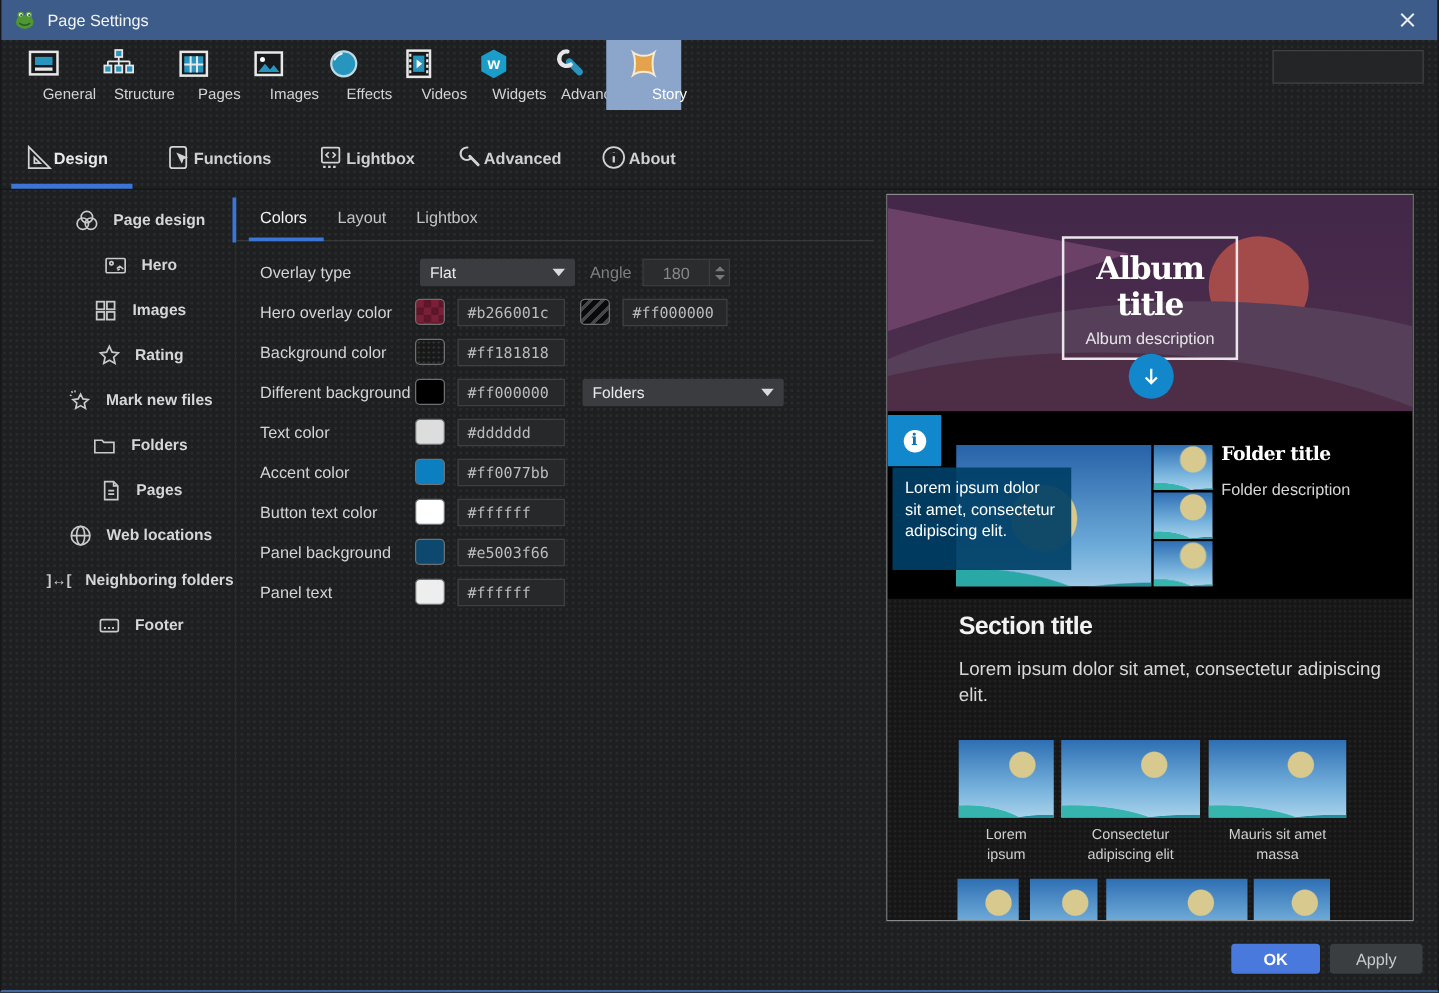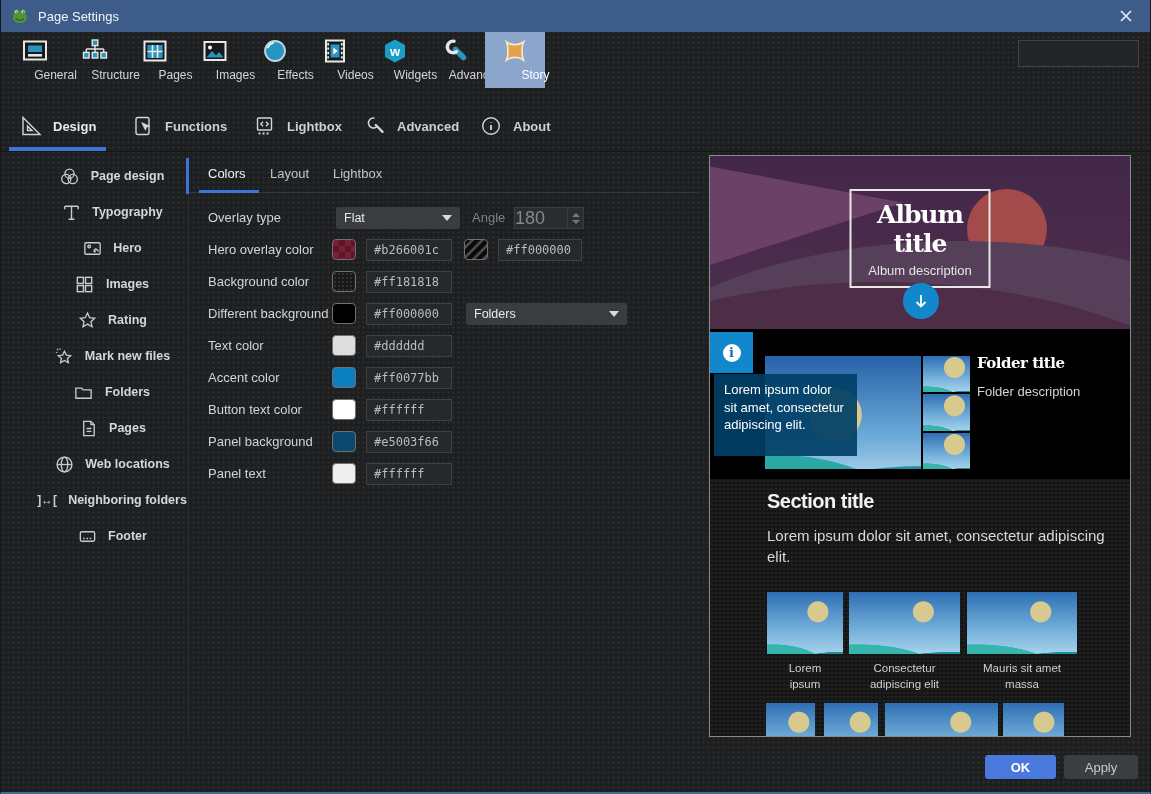--- a/index.html
+++ b/index.html
@@ -30,21 +30,21 @@
   .tb-item .tb-label{ font-size:12px; color:#d2d4d6; margin-top:2px;margin-left:41px; }
   .tb-item.active{ background:#8ba6ca; }
   .tb-item.active .tb-label{ color:#ffffff; }
   .searchbox{ position:absolute; right:11px; top:40px; width:121px; height:27px;
     background:#232527; border:1px solid #404244; display:flex; align-items:center; }
   .searchbox .s-input{ flex:1; height:100%; background:transparent; border:none; outline:none;
     color:#d8d8d8; font-size:12px; padding:0 6px; font-family:"Liberation Sans",sans-serif; }
 
   
   .subtabs{ position:absolute; left:0; top:100px; width:100%; height:52px; border-bottom:1px solid #131517; }
-  .subtab{ position:absolute; top:6px; height:40px; display:flex; align-items:center; gap:10px; }
+  .subtab{ position:absolute; top:6px; height:40px; display:flex; align-items:center; }
   .subtab .st-label{ font-size:13px; font-weight:bold; color:#ced0d2; }
   .subtab.active .st-label{ color:#e8eaec; }
   .subtab-underline{ position:absolute; left:8px; top:47px; width:97px; height:4px; background:#3b76d6; }
 
   
   .sidebar{ position:absolute; left:0; top:152px; width:188px; height:585px; border-right:1px solid #2a2c2f; }
   .sb-item{ height:36px; display:flex; align-items:center; justify-content:center;
     padding-left:34px; gap:10px; }
   .sb-item .sb-label{ font-size:12.5px; font-weight:bold; color:#d4d6d8; white-space:nowrap; }
   .sb-item .sb-ico{ display:flex; width:22px; justify-content:center; color:#c8cacc; font-size:12px; font-weight:bold;}
@@ -63,21 +63,21 @@
   .dropdown{ position:absolute; top:0; height:22px; background:#3a3c3f; border-radius:2px;
     display:flex; align-items:center; padding:0 8px; color:#e8eaec; font-size:12.5px; }
   .dropdown .dd-arrow{ margin-left:auto; width:0; height:0; border-left:5px solid transparent;
     border-right:5px solid transparent; border-top:6px solid #d8dadc; }
   .hexfield{ position:absolute; top:0; height:22px; background:#26282a; border:1px solid #3e4042;
     font-family:"DejaVu Sans Mono", monospace; font-size:12px; color:#babcbe;
     display:flex; align-items:center; padding-left:7px; }
   .swatch{ position:absolute; top:0; width:24px; height:21px; border:1px solid #6e7072; border-radius:4px; overflow:hidden; }
   .spinner{ position:absolute; top:0; width:70px; height:22px; background:#2a2c2e; border:1px solid #3a3c3e;
     display:flex; align-items:center; }
-  .spinner .sp-val{ flex:1; text-align:left; font-size:18px; color:#85878a; }
+  .spinner .sp-val{ flex:1; text-align:center; font-size:13px; color:#85878a; }
   .spinner .sp-btns{ width:16px; height:100%; border-left:1px solid #3a3c3e; display:flex;
     flex-direction:column; align-items:center; justify-content:center; gap:3px; }
   .sp-up{ width:0;height:0;border-left:4px solid transparent;border-right:4px solid transparent;border-bottom:4px solid #76787a;}
   .sp-dn{ width:0;height:0;border-left:4px solid transparent;border-right:4px solid transparent;border-top:4px solid #76787a;}
 
   
   .sw-hero{ background:
       linear-gradient(45deg,#5c1628 25%,transparent 25%,transparent 75%,#5c1628 75%),
       linear-gradient(45deg,#5c1628 25%,transparent 25%,transparent 75%,#5c1628 75%),#7a1f38;
       background-size:12px 12px; background-position:0 0,6px 6px;}
@@ -335,28 +335,20 @@
           <svg width="21" height="21" viewBox="0 0 22 22" fill="none" stroke="#c8cacc" stroke-width="1.4">
               <circle cx="11" cy="8" r="4.8"></circle>
               <circle cx="7.6" cy="13.6" r="4.8"></circle>
               <circle cx="14.4" cy="13.6" r="4.8"></circle>
             </svg>
         </span>
         <span class="sb-label">Page design</span>
       </div>
       <div class="sb-item">
         <span class="sb-ico">
-          <svg width="21" height="21" viewBox="0 0 22 22" fill="none" stroke="#c8cacc" stroke-width="1.5">
-              <path d="M4 4.5 H18 M4 4.5 V7.5 M18 4.5 V7.5 M11 4.5 V18 M8 18 H14"></path>
-            </svg>
-        </span>
-        <span class="sb-label">Typography</span>
-      </div>
-      <div class="sb-item">
-        <span class="sb-ico">
           <svg width="21" height="21" viewBox="0 0 22 22" fill="none" stroke="#c8cacc" stroke-width="1.4">
               <rect x="3" y="5" width="16" height="12" rx="1"></rect>
               <circle cx="7.5" cy="9" r="1.4"></circle>
               <path d="M12 13.5 l2.5-2 3 2.4 M12.5 14.8 l2-1"></path>
             </svg>
         </span>
         <span class="sb-label">Hero</span>
       </div>
       <div class="sb-item">
         <span class="sb-ico">

